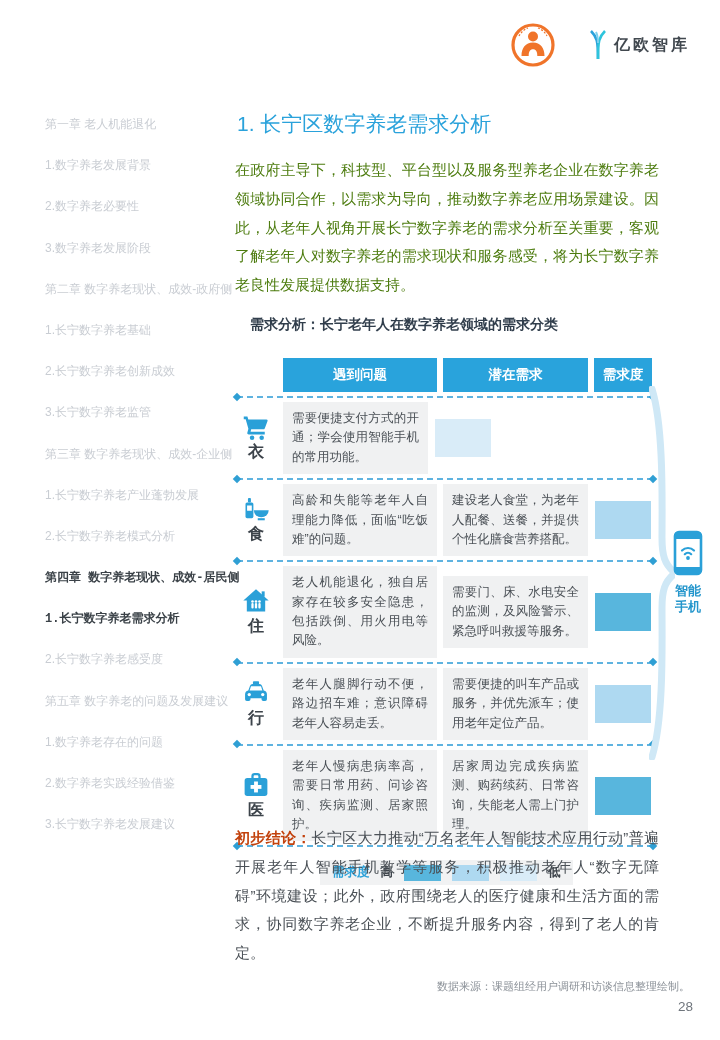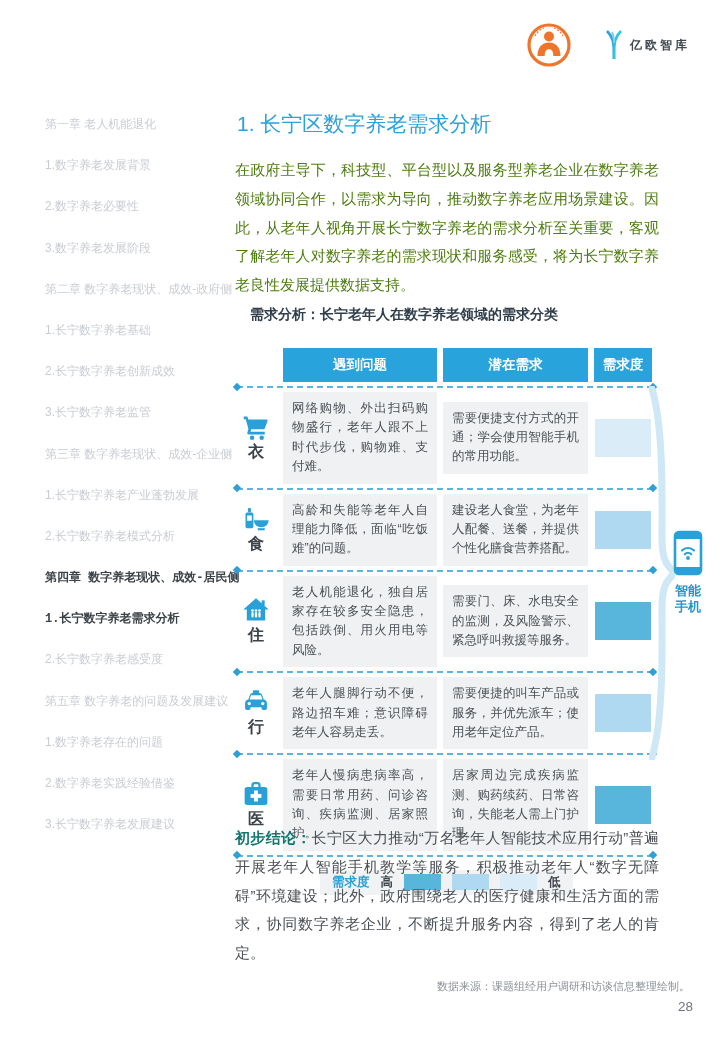--- a/index.html
+++ b/index.html
@@ -2,34 +2,34 @@
 <html><head>
 <meta charset="utf-8">
 <style>
   * { margin:0; padding:0; box-sizing:border-box; }
   html,body { width:720px; height:1040px; background:#ffffff;
     font-family:"Liberation Sans", sans-serif; position:relative; overflow:hidden; }
 
   
   .logos { position:absolute; top:22px; right:30px; display:flex; align-items:center; gap:32px; }
   .yiou { display:flex; align-items:center; gap:6px; }
-  .yiou-text { font-size:12px; font-weight:bold; color:#41484f; letter-spacing:3px; }
+  .yiou-text { font-size:16px; font-weight:bold; color:#41484f; letter-spacing:3px; }
 
   
   .sidebar { position:absolute; left:45px; top:116px; width:192px;
     display:flex; flex-direction:column; gap:24.2px; }
   .side-item { font-size:12px; color:#c9cdd3; white-space:nowrap; cursor:pointer; }
   .side-item.active { color:#3b4248; font-weight:bold;font-family:Liberation Mono, monospace; }
 
   
   .title { position:absolute; left:237px; top:110px; font-size:21px; font-weight:normal; color:#2aa2db; }
   .intro { position:absolute; left:235px; top:156px; width:424px; font-size:15px;
     color:#4d7c0f; line-height:1.92; text-align:justify; }
 
-  .table-block { position:absolute; left:235px; top:306px; width:420px; }
+  .table-block { position:absolute; left:235px; top:316px; width:420px; }
   .table-title { font-size:14px; font-weight:bold; color:#313e4c; margin-left:15px; }
 
   .t-head { display:flex; gap:6px; margin-top:24px; margin-left:48px; }
   .hcell { background:#29a3dc; color:#fff; font-weight:bold; font-size:13.5px; height:34px;
     display:flex; align-items:center; justify-content:center; }
   .hcell.h1 { width:154px; } .hcell.h2 { width:145px; } .hcell.h3 { width:58px; }
 
   .sep { position:relative; height:2px; margin:4px 2px; border-top:2px dashed #5fb3e0; }
   .sep::before, .sep::after { content:""; position:absolute; top:-4.5px; width:6px; height:6px;
     background:#2f9fd4; transform:rotate(45deg); }
@@ -54,21 +54,21 @@
 
   
   .brace { position:absolute; left:649px; top:386px; }
   .phone-block { position:absolute; left:666px; top:530px; width:44px; text-align:center; }
   .phone-label { margin-top:3px; font-size:13px; font-weight:bold; color:#2596cc;
     line-height:1.25; white-space:pre-line; }
 
   
   .conclusion { position:absolute; left:235px; top:824px; width:424px; font-size:15px;
     color:#4b5157; line-height:1.92; text-align:justify; }
-  .conclusion b { color:#0f766e; }
+  .conclusion b { color:#c2410c; }
   .source { position:absolute; right:30px; top:979px; font-size:11px; color:#8b9198; }
   .pagenum { position:absolute; right:27px; top:999px; font-size:13.5px; color:#6f757c; }
 
   svg { display:block; }
 </style>
 </head>
 <body>
 
 <div class="logos">
   <span>
@@ -132,21 +132,20 @@
     <div class="cat">
       <span>
         <svg viewBox="0 0 32 32" fill="#2aa0d8">
           <path d="M2,4 h4.2 l1,3.4 h20.6 a1.4,1.4 0 0 1 1.3,1.9 l-3,8 a2.2,2.2 0 0 1 -2,1.4 H10.5 l-0.7,2.8 H26 v3 H7.6 a1.6,1.6 0 0 1 -1.5,-2 l1.2,-4.6 L4.2,7 H2 z"></path>
           <circle cx="11.5" cy="28.2" r="2.6"></circle>
             <circle cx="22.5" cy="28.2" r="2.6"></circle>
         </svg>
       </span>
       <span class="cat-label">衣</span>
     </div>
-    <div class="cell problem">网络购物、外出扫码购物盛行，老年人跟不上时代步伐，购物难、支付难。</div>
     <div class="cell need">需要便捷支付方式的开通；学会使用智能手机的常用功能。</div>
     <div class="bar-cell">
       <div class="demand-bar" style="background: rgb(217, 236, 248);"></div>
     </div>
   </div>
 
   <div class="sep"></div>
 
   
   <div class="t-row">

